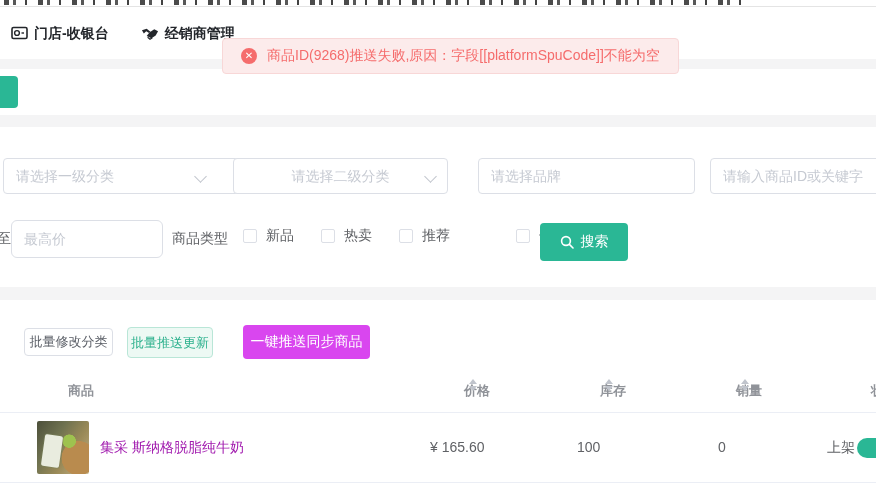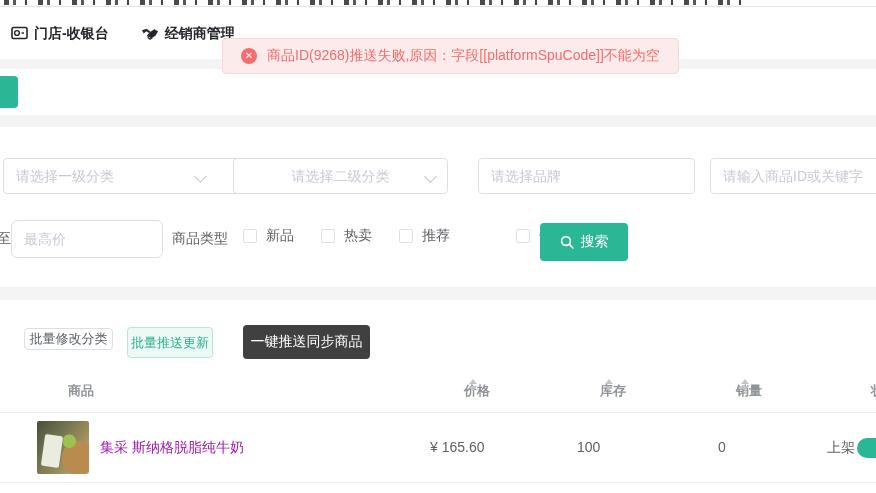--- a/index.html
+++ b/index.html
@@ -61,23 +61,23 @@
   .search-btn {
     position:absolute; left:540px; top:96px; width:88px; height:38px;
     background:#2ab795; border:none; border-radius:4px; color:#fff; font-size:14px;
     display:flex; align-items:center; justify-content:center; gap:7px; cursor:pointer;
     font-family:"Liberation Sans","DejaVu Sans",sans-serif;
   }
   
   .table-panel { position:absolute; left:0; top:300px; width:876px; height:193px; background:#fff; }
   .btn { position:absolute; border-radius:4px; font-size:13px; cursor:pointer; display:flex; align-items:center; justify-content:center;
     font-family:"Liberation Sans","DejaVu Sans",sans-serif; }
-  .btn-plain { left:24px; top:28px; width:89px; height:22px; background:#fff; border:1px solid #dcdfe6; color:#5a5e66; }
+  .btn-plain { left:24px; top:28px; width:89px; height:28px; background:#fff; border:1px solid #dcdfe6; color:#5a5e66; }
   .btn-light-green { left:127px; top:27px; width:86px; height:31px; background:#edf9f4; border:1px solid #b9e6d7; color:#2ab08c; }
-  .btn-green { left:243px; top:25px; width:127px; height:34px; background:#404040; border:none; color:#fff; font-size:14px; }
+  .btn-green { left:243px; top:25px; width:127px; height:34px; background:#d946ef; border:none; color:#fff; font-size:14px; }
   .thead { position:absolute; left:0; top:68px; width:876px; height:45px; border-bottom:1px solid #ebeef5; }
   .th { position:absolute; top:14px; color:#909399; font-size:13px; font-weight:700; white-space:nowrap;margin-left:28px; }
   .th-goods  { left:40px; }
   .th-price  { left:436px; } .sort-price { left:469px; }
   .th-stock  { left:572px; } .sort-stock { left:605px; }
   .th-sales  { left:708px; } .sort-sales { left:741px; }
   .th-status { left:843px; }
   .sorter { position:absolute; top:11px; display:flex; flex-direction:column; gap:2px; cursor:pointer; }
   .caret-up   { width:0; height:0; border-left:4px solid transparent; border-right:4px solid transparent; border-bottom:5px solid #c0c4cc; }
   .caret-down { width:0; height:0; border-left:4px solid transparent; border-right:4px solid transparent; border-top:5px solid #c0c4cc; }

